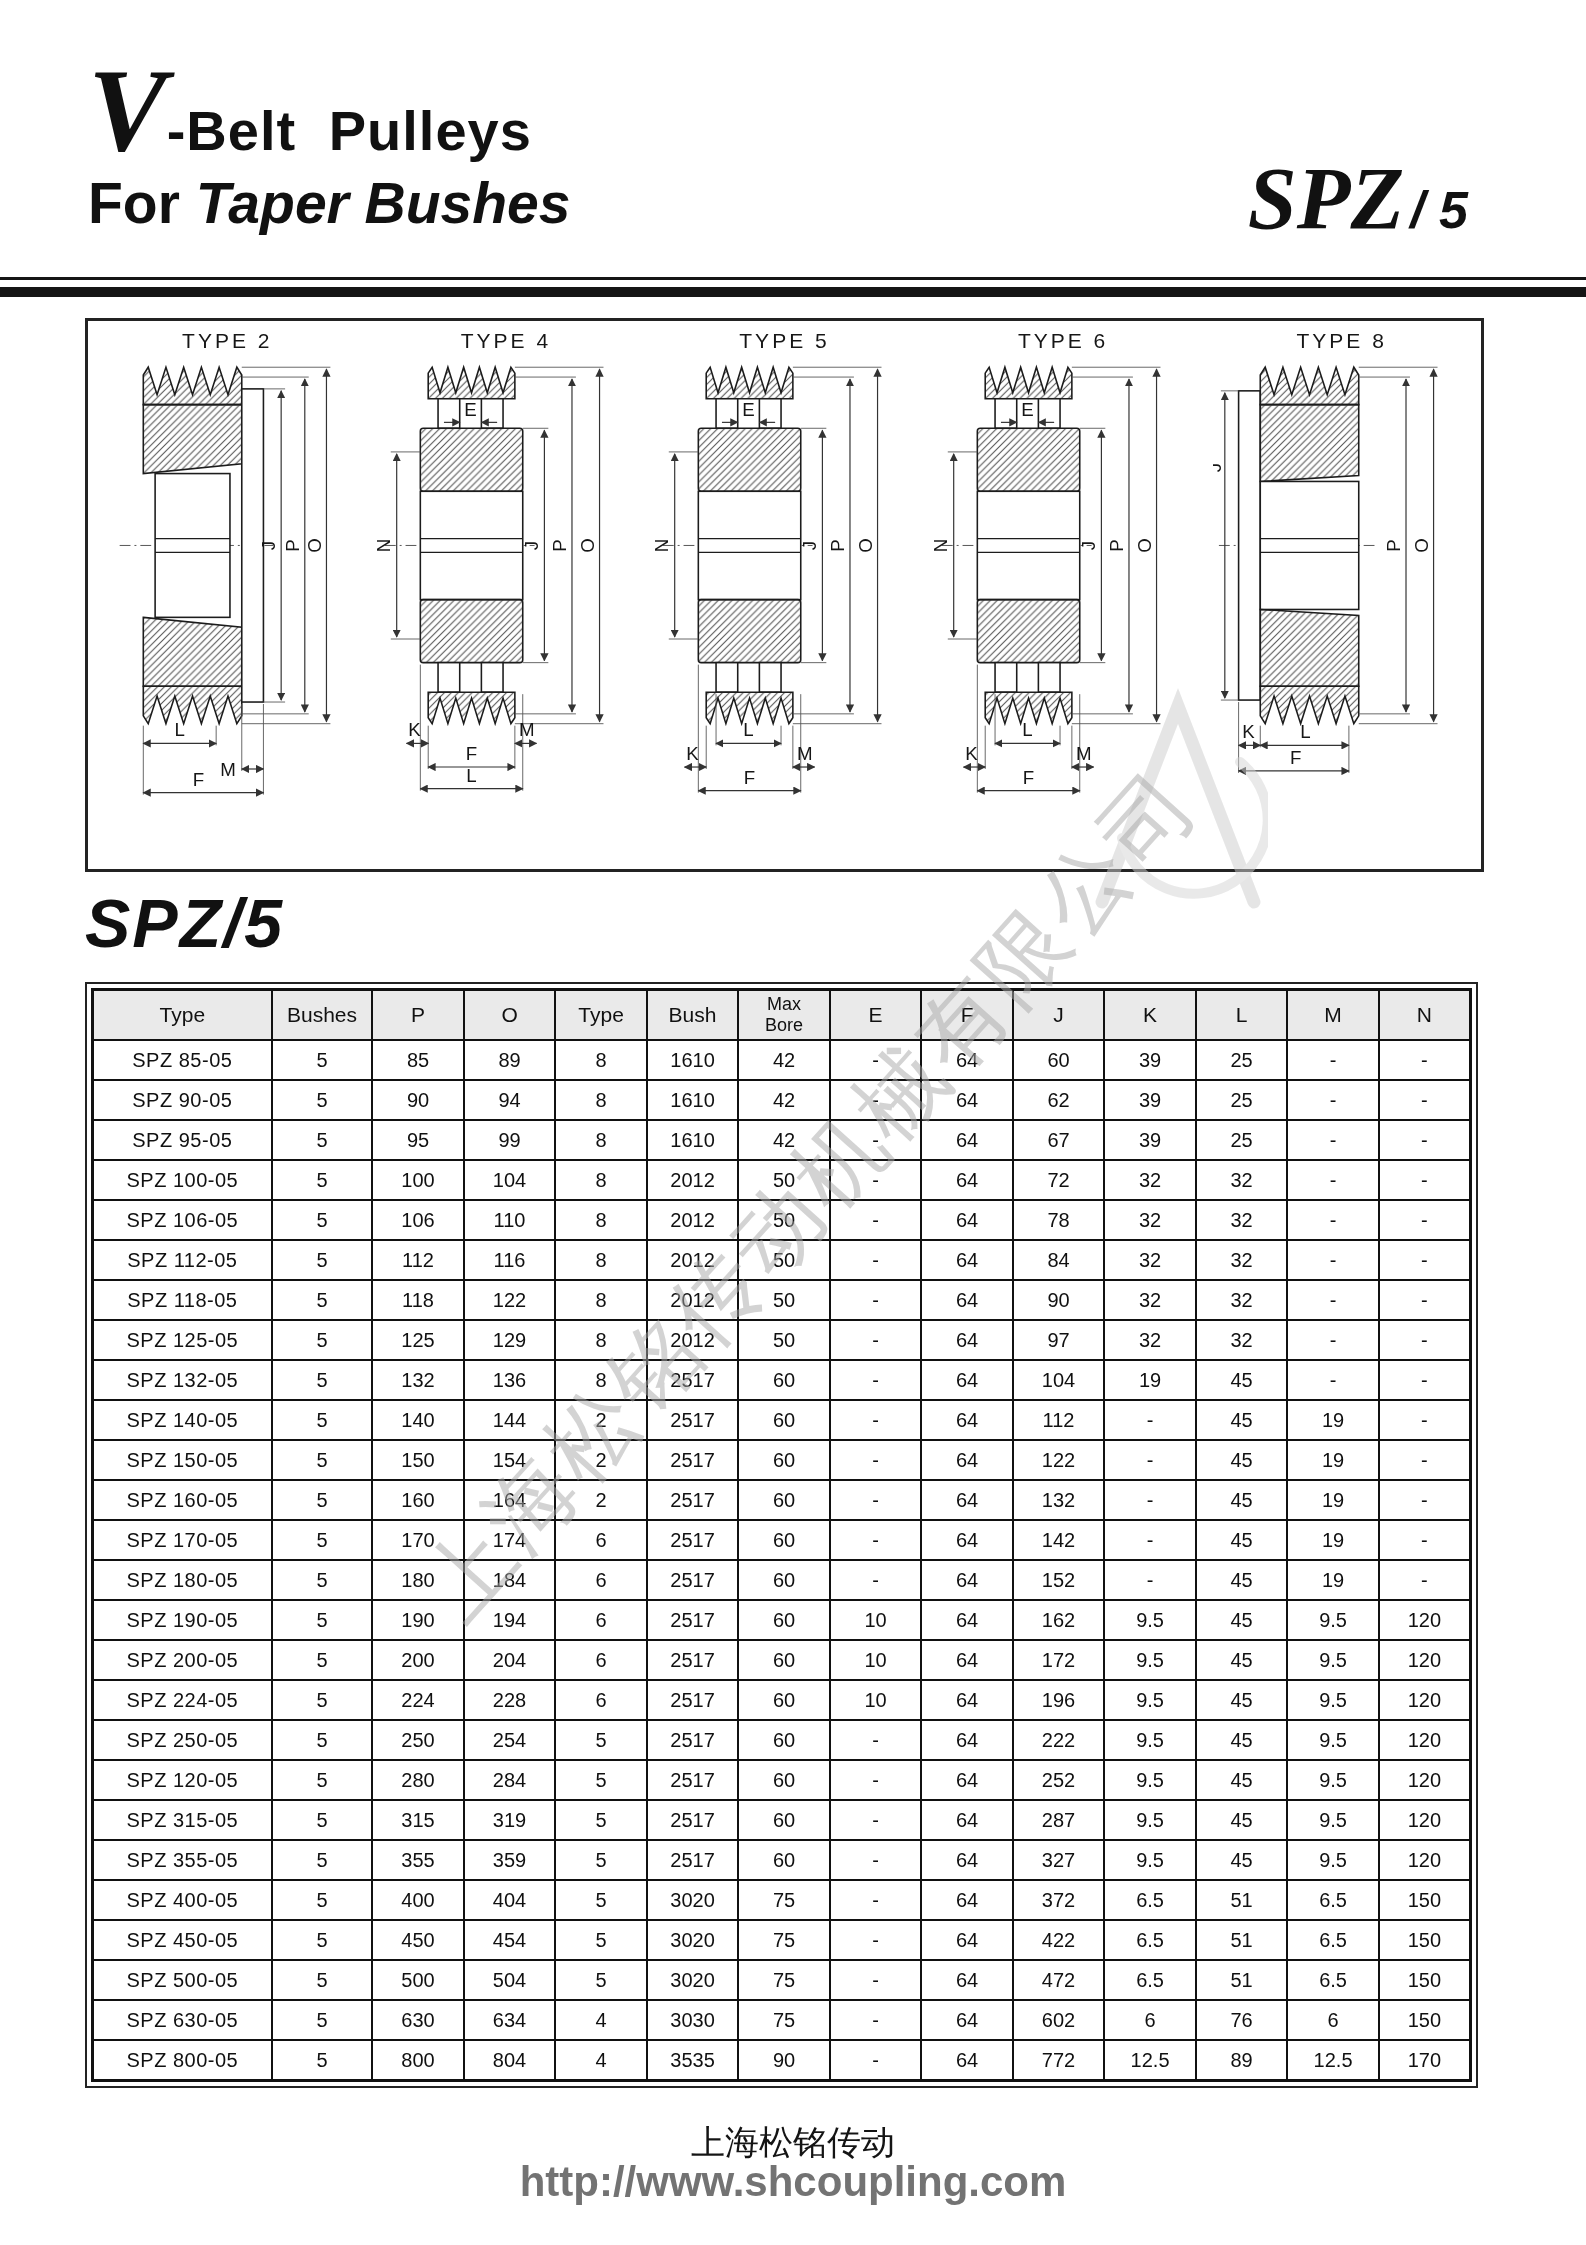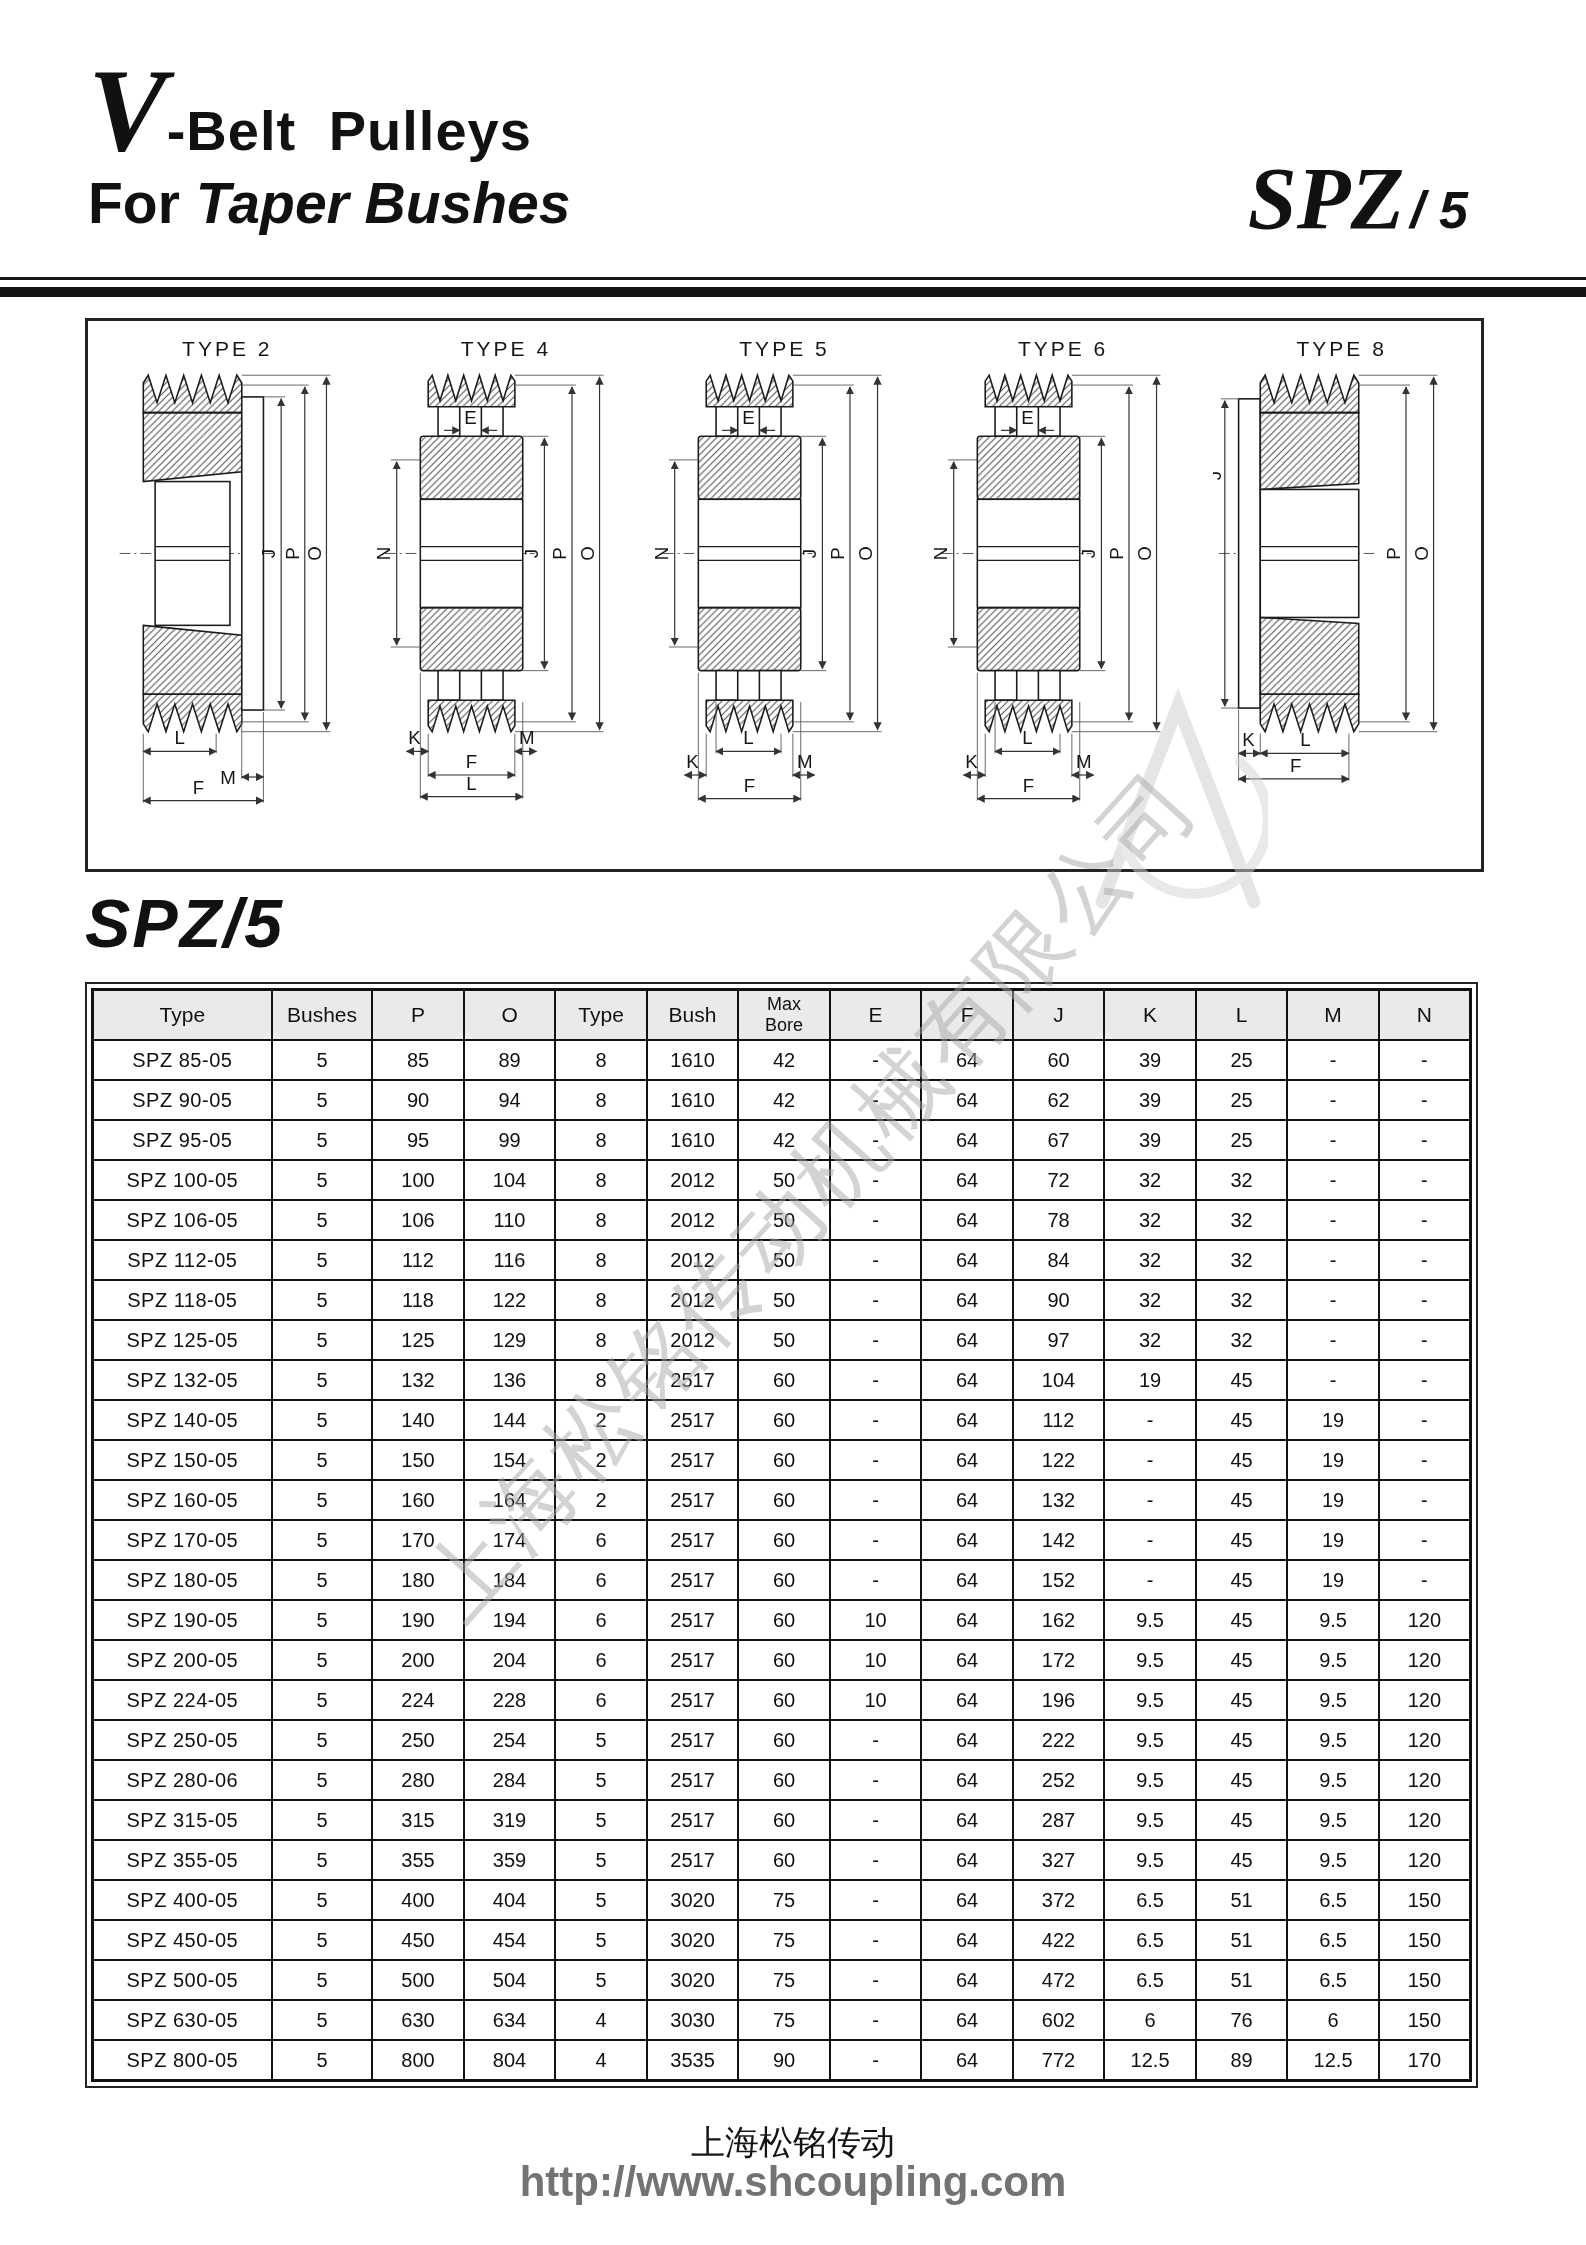--- a/index.html
+++ b/index.html
@@ -16,21 +16,21 @@
   .title-line2 .it{font-style:italic;}
   .series{position:absolute;right:118px;top:148px;white-space:nowrap;z-index:2;}
   .series-code{font-family:"Liberation Serif",serif;font-style:italic;font-weight:bold;font-size:88px;margin-top:32px;}
   .series-suffix{font-size:52px;font-weight:bold;font-style:italic;margin-left:6px;}
   .rule-thin{position:absolute;left:0;top:277px;width:1586px;height:3px;background:#151515;z-index:2;}
   .rule-thick{position:absolute;left:0;top:287px;width:1586px;height:10px;background:#151515;z-index:2;}
 
   
   .diagram-box{position:absolute;left:85px;top:318px;width:1393px;height:548px;
                border:3px solid #232323;display:flex;z-index:1;background:transparent;}
-  .diagram-cell{flex:1;position:relative;text-align:center;padding-top:16px;}
+  .diagram-cell{flex:1;position:relative;text-align:center;padding-top:8px;}
   .type-title{font-size:21px;letter-spacing:3px;color:#161616;}
   svg.drawing{width:258px;height:444px;margin-top:0;}
   svg.drawing .body{fill:url(#hatch);stroke:#1c1c1c;stroke-width:1.6;}
   svg.drawing .white{fill:#fff;stroke:#1c1c1c;stroke-width:1.6;}
   svg.drawing .bore{stroke:#1c1c1c;stroke-width:1.3;}
   svg.drawing .cl{stroke:#555;stroke-width:1;stroke-dasharray:11 4 2 4;}
   svg.drawing .dim{stroke:#333;stroke-width:1.2;marker-start:url(#arr);marker-end:url(#arr);}
   svg.drawing .ext{stroke:#555;stroke-width:.9;}
   svg.drawing text{font-family:"Liberation Sans",sans-serif;font-size:19px;fill:#161616;}
 
@@ -633,21 +633,21 @@
             <td>60</td>
             <td>-</td>
             <td>64</td>
             <td>222</td>
             <td>9.5</td>
             <td>45</td>
             <td>9.5</td>
             <td>120</td>
           </tr>
           <tr>
-            <td class="type-col">SPZ 280-06</td>
+            <td class="type-col">SPZ 120-05</td>
             <td>5</td>
             <td>280</td>
             <td>284</td>
             <td>5</td>
             <td>2517</td>
             <td>60</td>
             <td>-</td>
             <td>64</td>
             <td>252</td>
             <td>9.5</td>

